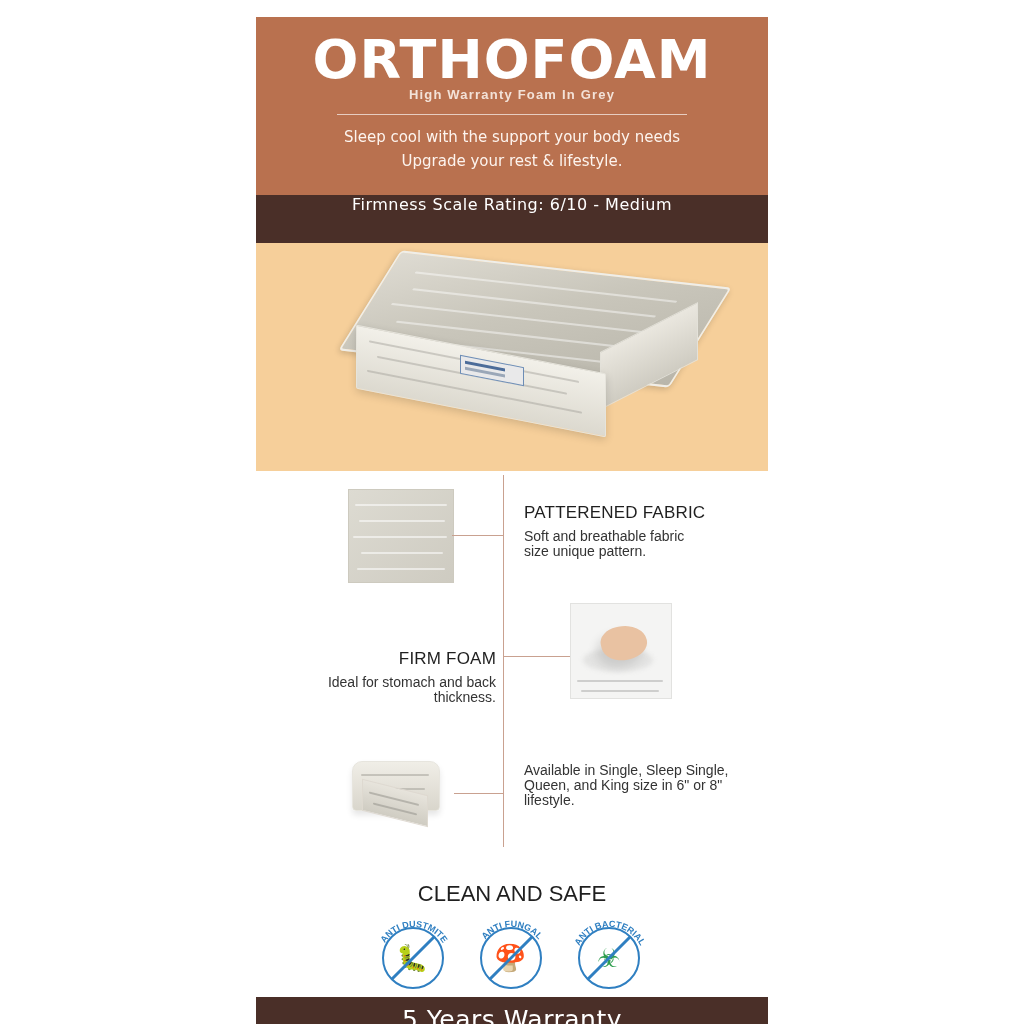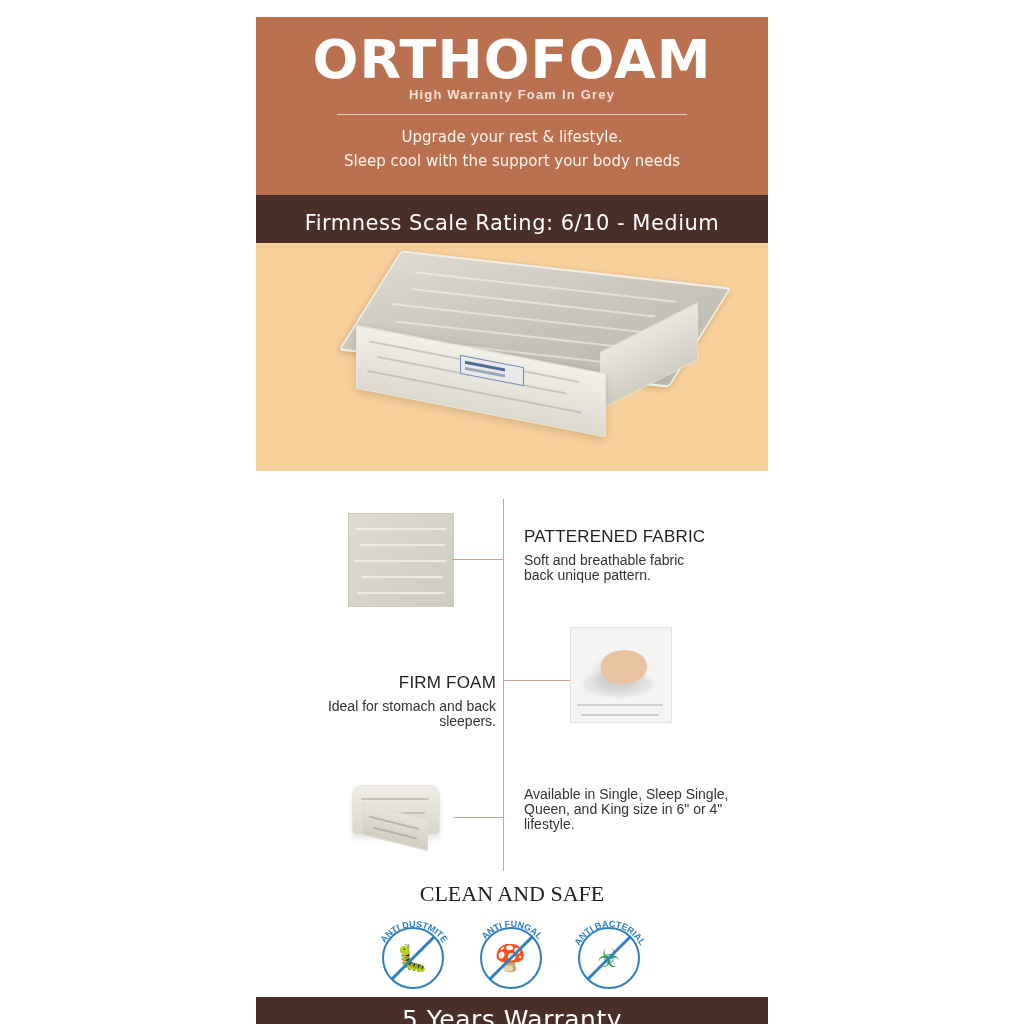--- a/index.html
+++ b/index.html
@@ -66,23 +66,22 @@
   
   .firmness {
     position: absolute;
     left: 256px;
     top: 178px;
     width: 512px;
     height: 56px;
     background: #4a2f28;
     color: #ffffff;
     display: flex;
-    align-items: center;
     justify-content: center;
-    font-size: 21px;
+    font-size: 16px;
     letter-spacing: 0.5px;
     font-family: "DejaVu Sans", sans-serif;
   }
   
   .hero {
     position: absolute;
     left: 256px;
     top: 226px;
     width: 512px;
     height: 228px;
@@ -146,21 +145,20 @@
     height: 2px;
     border-radius: 2px;
   }
   
   .features {
     position: absolute;
     left: 256px;
     top: 454px;
     width: 512px;
     height: 400px;
-    margin-top: 24px;
   }
   .spine {
     position: absolute;
     left: 247px;
     top: 4px;
     width: 1px;
     height: 372px;
     background: #c9a190;
   }
   .connector {
@@ -241,21 +239,21 @@
     top: 854px;
     width: 512px;
     height: 126px;
     text-align: center;
   }
   .clean h2 {
     margin: 10px 0 8px 0;
     font-size: 22px;
     font-weight: normal;
     color: #1f1f1f;
-    font-family: Liberation Serif, serif;
+    font-family: Liberation Sans, sans-serif;
   }
   .badges {
     display: flex;
     justify-content: center;
     gap: 14px;
   }
   .badge {
     position: relative;
     width: 84px;
     height: 84px;
@@ -309,22 +307,22 @@
 </style>
 </head>
 <body>
 
 <div class="page">
 
   <div class="header">
     <div class="brand">ORTHOFOAM</div>
     <div class="brand-sub">High Warranty Foam In Grey</div>
     <div class="rule"></div>
+    <div class="tagline">Sleep cool with the support your body needs</div>
     <div class="tagline">Upgrade your rest &amp; lifestyle.</div>
-    <div class="tagline">Sleep cool with the support your body needs</div>
   </div>
 
   <div class="firmness">
     <span>Firmness Scale Rating:  6/10 - Medium</span>
   </div>
 
   <div class="hero">
     <div class="mattress">
       <div class="mat-top">
         <div class="wave" style="left:26px;top:16px;width:280px;"></div>
@@ -350,50 +348,50 @@
       <div class="wave" style="left:6px;top:14px;width:92px;background:rgba(255,255,255,0.55);"></div>
       <div class="wave" style="left:10px;top:30px;width:86px;background:rgba(255,255,255,0.55);"></div>
       <div class="wave" style="left:4px;top:46px;width:94px;background:rgba(255,255,255,0.55);"></div>
       <div class="wave" style="left:12px;top:62px;width:82px;background:rgba(255,255,255,0.55);"></div>
       <div class="wave" style="left:8px;top:78px;width:88px;background:rgba(255,255,255,0.55);"></div>
     </div>
     <div class="connector" style="left:196px;top:64px;width:51px;"></div>
     <div class="feat-block" style="left:268px;top:32px;width:226px;">
       <div class="feat-title">PATTERENED FABRIC</div>
       <div class="feat-desc">Soft and breathable fabric</div>
-      <div class="feat-desc">back unique pattern.</div>
+      <div class="feat-desc">size unique pattern.</div>
     </div>
 
     <div class="swatch swatch-hand" style="left:314px;top:132px;width:100px;height:94px;">
       <div class="hand-dip"></div>
       <div class="hand-shape"></div>
       <div class="wave" style="left:6px;top:76px;width:86px;background:rgba(190,190,188,0.7);"></div>
       <div class="wave" style="left:10px;top:86px;width:78px;background:rgba(190,190,188,0.7);"></div>
     </div>
     <div class="connector" style="left:247px;top:185px;width:67px;"></div>
     <div class="feat-block" style="left:20px;top:178px;width:220px;text-align:right;">
       <div class="feat-title">FIRM FOAM</div>
       <div class="feat-desc">Ideal for stomach and back</div>
-      <div class="feat-desc">sleepers.</div>
+      <div class="feat-desc">thickness.</div>
     </div>
 
     <div class="swatch swatch-corner" style="left:88px;top:276px;width:110px;height:92px;">
       <div class="corner-block">
         <div class="wave" style="left:8px;top:12px;width:68px;background:rgba(160,158,150,0.5);"></div>
         <div class="wave" style="left:12px;top:26px;width:60px;background:rgba(160,158,150,0.5);"></div>
       </div>
       <div class="corner-face">
         <div class="wave" style="left:6px;top:10px;width:50px;background:rgba(150,148,140,0.55);"></div>
         <div class="wave" style="left:10px;top:20px;width:44px;background:rgba(150,148,140,0.55);"></div>
       </div>
     </div>
     <div class="connector" style="left:198px;top:322px;width:49px;"></div>
     <div class="feat-block" style="left:268px;top:292px;width:232px;">
       <div class="feat-desc">Available in Single, Sleep Single,</div>
-      <div class="feat-desc">Queen, and King size in 6" or 4"</div>
+      <div class="feat-desc">Queen, and King size in 6" or 8"</div>
       <div class="feat-desc">lifestyle.</div>
     </div>
   </div>
 
   <div class="clean">
     <h2>CLEAN AND SAFE</h2>
     <div class="badges">
 
       <div class="badge">
         <div class="badge-arc">

